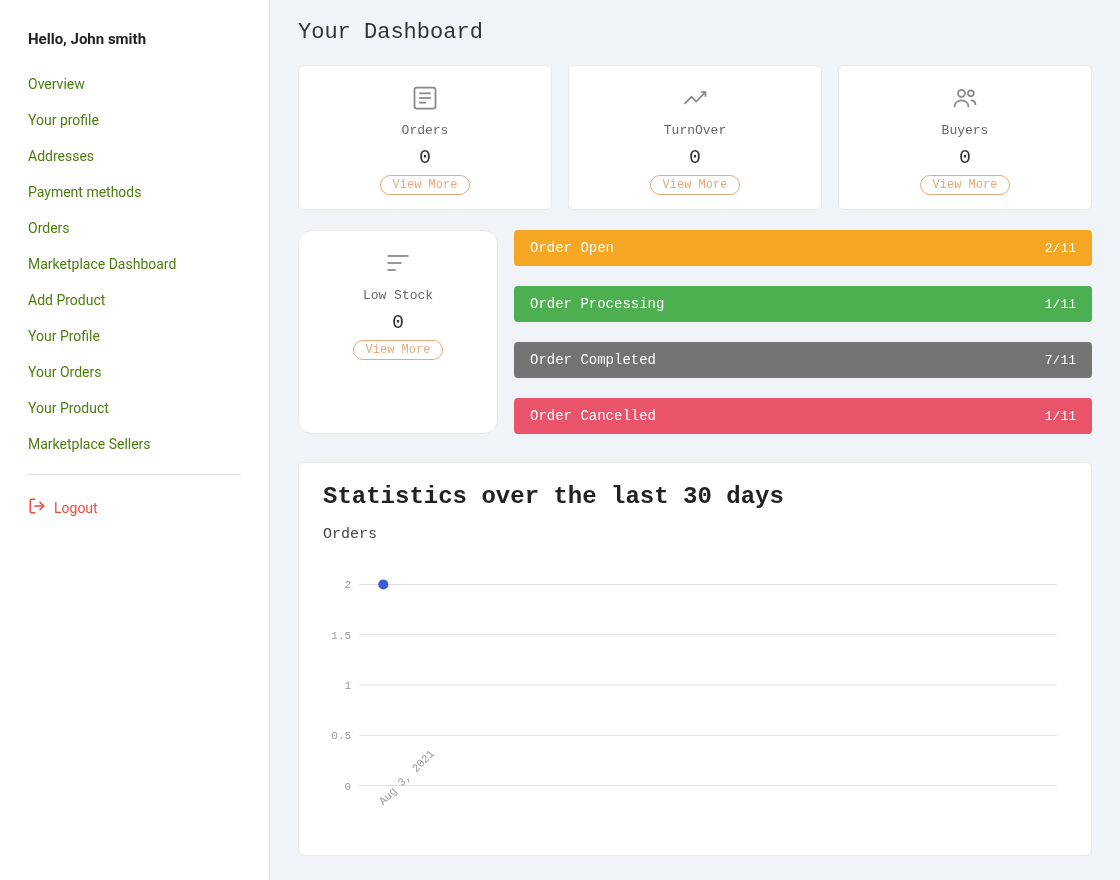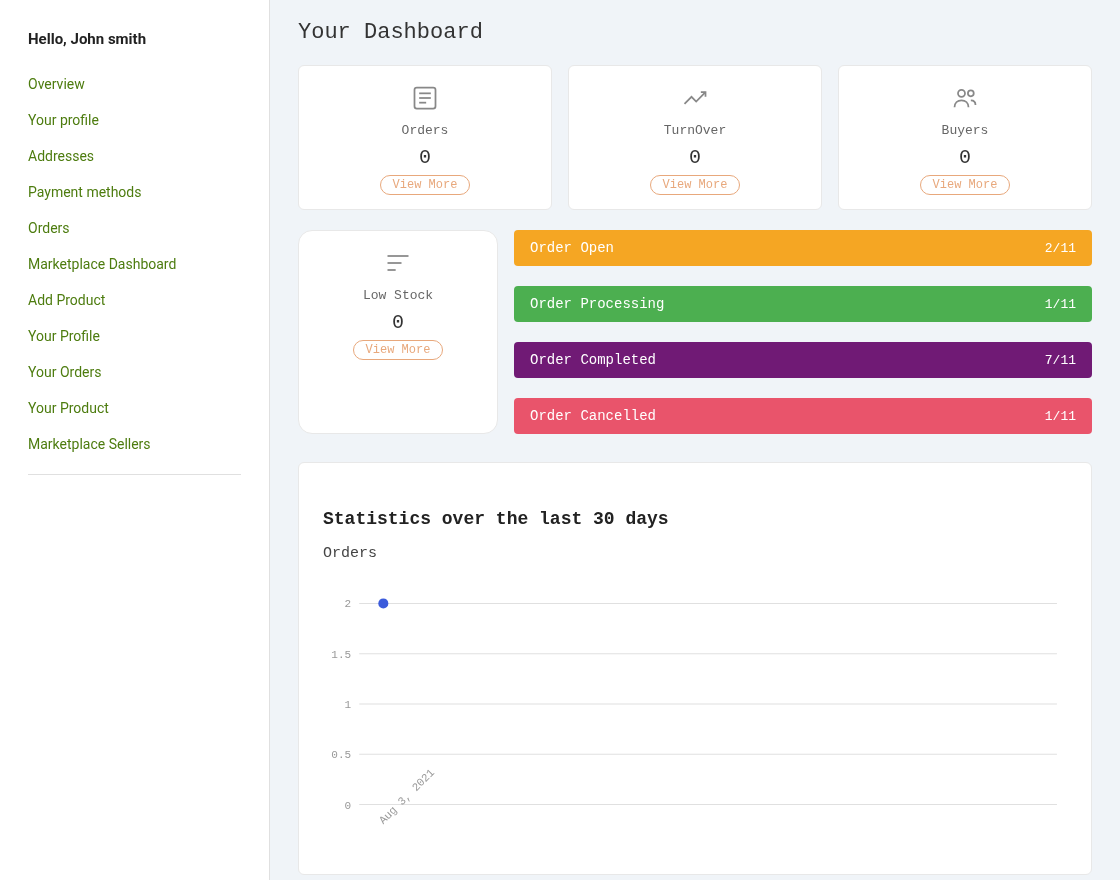--- a/index.html
+++ b/index.html
@@ -162,38 +162,37 @@
       padding: 10px 16px;
       color: #fff;
       font-size: 14px;
       font-weight: 500;
       display: flex;
       align-items: center;
       gap: 16px;
     }
     .order-bar.open { background: #f5a623; }
     .order-bar.processing { background: #4caf50; }
-    .order-bar.completed { background: #701a75; }
+    .order-bar.completed { background: #737373; }
     .order-bar.cancelled { background: #e9546b; }
     .order-bar .bar-label { flex: 1; }
     .order-bar .bar-count { font-size: 13px; }
 
     
     #stats-section {
       background: #fff;
       border-radius: 6px;
       padding: 20px 24px;
       border: 1px solid #e8e8e8;
     }
     #stats-heading {
-      font-size: 18px;
+      font-size: 24px;
       font-weight: 700;
       color: #222;
       margin-bottom: 16px;
-      margin-top: 26px;
     }
     #chart-title {
       font-size: 15px;
       color: #444;
       margin-bottom: 12px;
     }
 
     
     #chart-container {
       position: relative;
@@ -240,20 +239,30 @@
   </div>
   <div class="sidebar-item">
     <span>Your Product</span>
   </div>
   <div class="sidebar-item">
     <span>Marketplace Sellers</span>
   </div>
 
   <hr class="sidebar-divider">
 
+  <div id="logout-btn">
+    <span>
+      <svg width="18" height="18" viewBox="0 0 24 24" fill="none" stroke="#e74c3c" stroke-width="2" stroke-linecap="round" stroke-linejoin="round">
+        <path d="M9 21H5a2 2 0 0 1-2-2V5a2 2 0 0 1 2-2h4"></path>
+        <polyline points="16 17 21 12 16 7"></polyline>
+        <line x1="21" y1="12" x2="9" y2="12"></line>
+      </svg>
+    </span>
+    <span>Logout</span>
+  </div>
 </div>
 
 <div id="main">
   <div id="dashboard-title">Your Dashboard</div>
 
   <div id="stats-row">
 
     <div class="stat-card">
       <span class="stat-icon">
         <svg width="28" height="28" viewBox="0 0 24 24" fill="none" stroke="#888" stroke-width="1.5">

